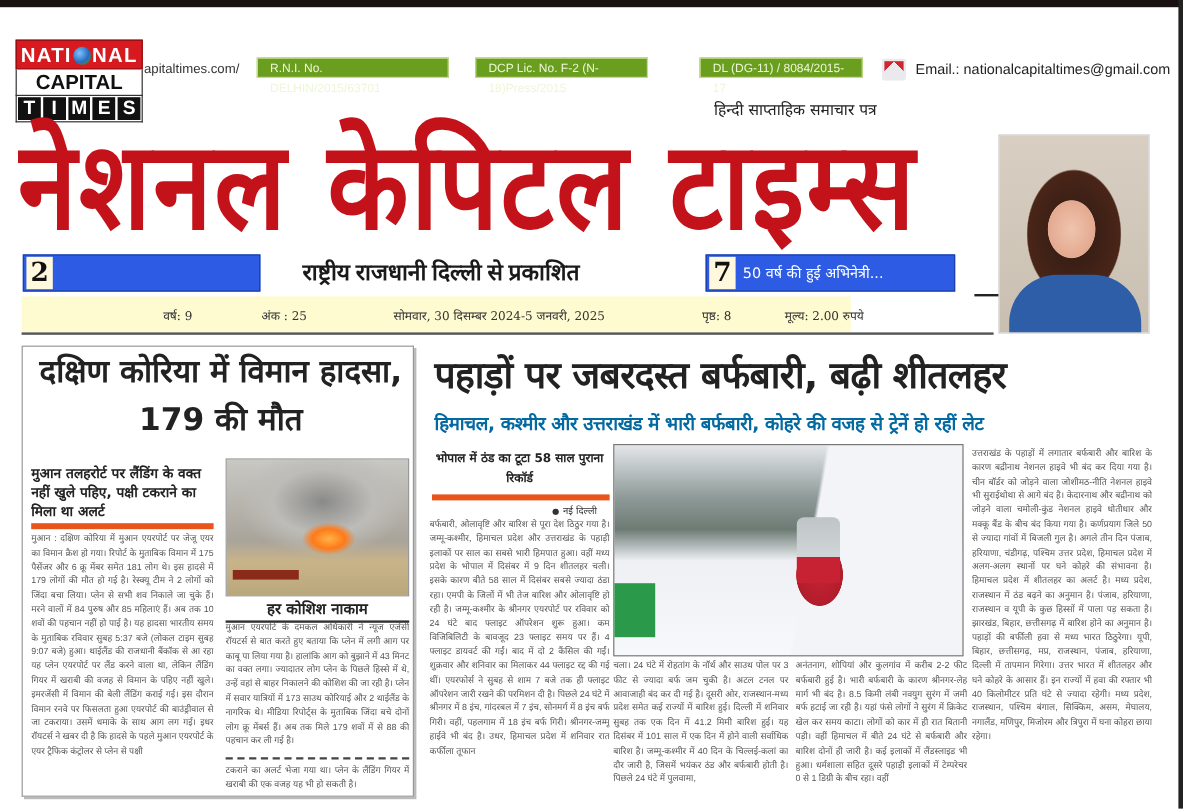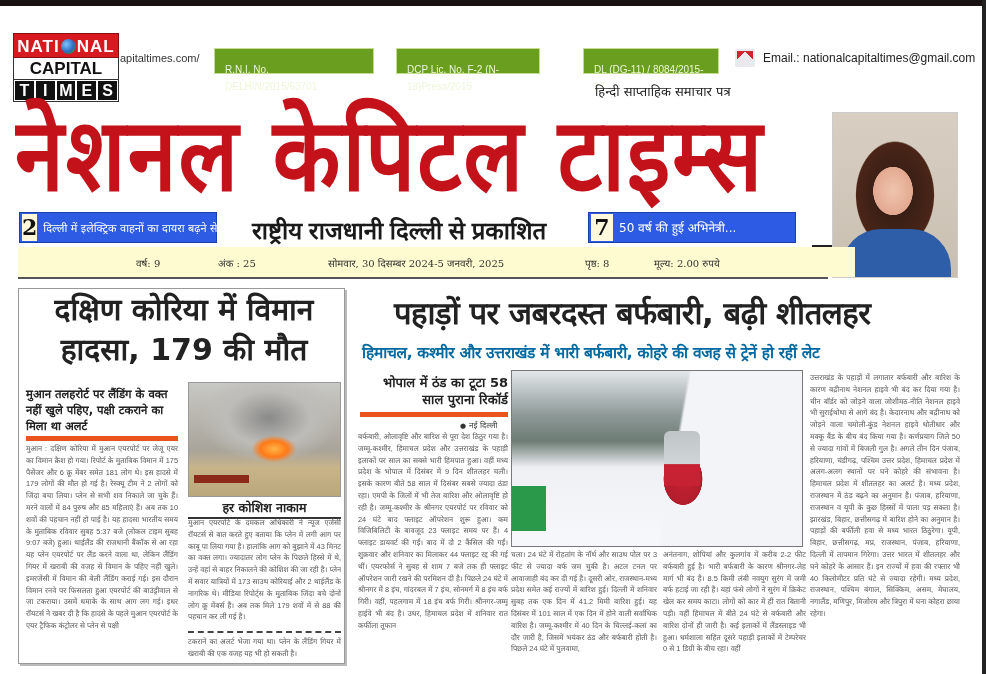--- a/index.html
+++ b/index.html
@@ -12,21 +12,21 @@
   
   .logo { position: absolute; left: 13px; top: 33px; width: 107px; width: 106px; }
   .logo .l1 { height: 25px; background: #d71920; color: #fff; font-family: "Liberation Sans", sans-serif; font-weight: bold; font-size: 17px; letter-spacing: 1px; text-align: center; line-height: 25px; border: 1px solid #8b0d10; }
   .logo .l1 .globe { display: inline-block; width: 15px; height: 15px; border-radius: 50%; background: radial-gradient(circle at 35% 35%, #7fc3ff, #2a6cc0 55%, #3c8a3c 80%); vertical-align: -2px; margin: 0 1px; }
   .logo .l2 { height: 22px; background: #fff; color: #111; font-family: "Liberation Sans", sans-serif; font-weight: bold; font-size: 17px; text-align: center; line-height: 22px; border: 1px solid #333; border-top: none; }
   .logo .l3 { display: flex; height: 22px; border: 1px solid #333; border-top: none; background: #fff; }
   .logo .l3 span { flex: 1; background: #111; color: #fff; font-family: "Liberation Sans", sans-serif; font-weight: bold; font-size: 16px; text-align: center; line-height: 20px; margin: 1px 1px; }
 
   .site-url { position: absolute; left: 120px; top: 52px; font-family: "Liberation Sans", sans-serif; font-size: 11px; color: #333; }
 
-  .reg-badge { position: absolute; top: 48px; height: 17px; background: #6a9e1f; color: #eef6d8; font-family: "Liberation Sans", sans-serif; font-size: 10px; line-height: 17px; padding: 12px 10px; border: 1px solid #c5dc8c; }
+  .reg-badge { position: absolute; top: 48px; height: 17px; background: #6a9e1f; color: #eef6d8; font-family: "Liberation Sans", sans-serif; font-size: 10px; line-height: 17px; padding: 0 10px; border: 1px solid #c5dc8c; }
   .reg-1 { left: 214px; width: 160px; }
   .reg-2 { left: 396px; width: 144px; }
   .reg-3 { left: 583px; width: 136px; }
 
   .mail-icon { position: absolute; left: 735px; top: 49px; width: 20px; height: 18px; background: #e9e9ee; border-radius: 2px; }
   .mail-icon::before { content: ""; position: absolute; left: 2px; top: 2px; width: 16px; height: 9px; background: linear-gradient(135deg, #d0262f 50%, transparent 50%) left/8px 9px no-repeat, linear-gradient(225deg, #d0262f 50%, transparent 50%) right/8px 9px no-repeat; }
   .email { position: absolute; left: 763px; top: 51px; font-family: "Liberation Sans", sans-serif; font-size: 12px; color: #222; }
 
   .weekly { position: absolute; left: 595px; top: 82px; font-family: "DejaVu Serif", serif; font-weight: normal; font-size: 13px; color: #222; }
 
@@ -40,46 +40,46 @@
   .photo::after { content: ""; position: absolute; left: 8px; bottom: 0; width: 110px; height: 48px; background: #2e5ea8; border-radius: 40px 40px 0 0; }
   .photo-rule { position: absolute; left: 812px; top: 245px; width: 20px; height: 2px; background: #222; }
 
   .teaser { position: absolute; top: 212px; height: 31px; background: #2d5be3; border: 1px solid #1b3fa8; display: flex; align-items: center; }
   .teaser .num { width: 22px; height: 27px; margin-left: 2px; background: #fff8dc; color: #111; font-family: "DejaVu Serif", serif; font-weight: bold; font-size: 22px; text-align: center; line-height: 27px; }
   .teaser .txt { color: #fff; font-size: 11px; margin-left: 6px; white-space: nowrap; }
   .teaser-1 { left: 19px; width: 198px; }
   .teaser-2 { left: 588px; width: 208px; }
   .teaser-2 .txt { font-size: 12px; }
 
-  .tagline { position: absolute; left: 252px; top: 213px; font-family: Liberation Sans, sans-serif; font-weight: bold; font-size: 24px; color: #1a1a1a; }
+  .tagline { position: absolute; left: 252px; top: 213px; font-family: Liberation Serif, serif; font-weight: bold; font-size: 19px; color: #1a1a1a; }
 
-  .infobar { position: absolute; left: 18px; top: 247px; width: 837px; height: 30px; background: #fffbd0; font-family: "DejaVu Serif", serif; font-size: 10px; color: #333; }
+  .infobar { position: absolute; left: 18px; top: 247px; width: 691px; height: 30px; background: #fffbd0; font-family: "DejaVu Serif", serif; font-size: 10px; color: #333; }
   .infobar span { position: absolute; top: 9px; white-space: nowrap; }
   .infobar-rule { position: absolute; left: 18px; top: 277px; width: 810px; height: 2px; background: #555; }
 
   
   .left-box { position: absolute; left: 18px; top: 288px; width: 327px; height: 376px; border: 1px solid #999; box-shadow: 2px 2px 0 #bbb; }
-  .left-head { position: absolute; left: 28px; top: 290px; width: 312px; font-size: 30px; line-height: 40px; color: #222; text-align: center; }
+  .left-head { position: absolute; left: 28px; top: 290px; width: 312px; font-size: 26px; line-height: 40px; color: #222; text-align: center; }
   .left-sub { position: absolute; left: 26px; top: 386px; width: 152px; font-weight: bold; font-size: 11.5px; line-height: 16px; color: #222; }
   .orange-bar { position: absolute; height: 5px; background: #e8541b; }
   .fire-img { position: absolute; left: 188px; top: 382px; width: 153px; height: 115px;
     background:
       radial-gradient(ellipse 30px 18px at 85px 66px, #ffb347 0%, #ff7a18 45%, rgba(255,90,20,0) 75%),
       radial-gradient(ellipse 70px 45px at 80px 35px, #8a8a88 0%, #bdbcb8 60%, rgba(200,200,200,0) 100%),
       linear-gradient(180deg, #c8c8c4 0%, #a9a49a 60%, #c9b48a 75%, #b9a87c 100%);
     border: 1px solid #999; }
   .fire-img::after { content: ""; position: absolute; left: 5px; top: 92px; width: 55px; height: 8px; background: #8b2a18; }
   .subhead2 { position: absolute; left: 188px; top: 499px; width: 153px; text-align: center; font-weight: bold; font-size: 12.5px; color: #222; border-bottom: 2px solid #333; padding-bottom: 1px; }
   .body-text { position: absolute; font-family: Liberation Sans, sans-serif; font-size: 7.4px; line-height: 11.8px; color: #555; text-align: justify; overflow: hidden; }
   .dash-rule { position: absolute; left: 188px; top: 631px; width: 153px; height: 2px; border-top: 2px dashed #444; }
 
   
-  .main-head { position: absolute; left: 362px; top: 293px; font-weight: bold; font-size: 31px; line-height: 40px; color: #222; white-space: nowrap; letter-spacing: -0.5px; margin-left: 32px; }
+  .main-head { position: absolute; left: 362px; top: 293px; font-weight: bold; font-size: 31px; line-height: 40px; color: #222; white-space: nowrap; letter-spacing: -0.5px; }
   .main-sub { position: absolute; left: 362px; top: 341px; font-weight: bold; font-size: 15.5px; color: #0369a1; white-space: nowrap; letter-spacing: -0.3px; }
-  .side-head { position: absolute; left: 358px; top: 374px; width: 150px; text-align: right; font-weight: bold; font-size: 13px; line-height: 17px; color: #222; }
+  .side-head { position: absolute; left: 358px; top: 374px; width: 150px; text-align: center; font-weight: bold; font-size: 10px; line-height: 17px; color: #222; }
   .dateline { position: absolute; left: 460px; top: 419px; font-size: 8px; color: #333; }
   .dateline::before { content: "●"; margin-right: 3px; font-size: 7px; }
   .train-img { position: absolute; left: 511px; top: 370px; width: 292px; height: 177px; border: 1px solid #777;
     background:
       radial-gradient(ellipse 24px 32px at 171px 108px, #c62233 0%, #b11d2c 80%, transparent 82%),
       linear-gradient(100deg, transparent 55%, #f3f4f8 56%),
       linear-gradient(180deg, #e3e6ea 0%, #8e9a98 25%, #6d7b74 40%, #eef0f4 55%, #f7f8fb 100%); }
   .train-img::before { content: ""; position: absolute; left: 0; top: 115px; width: 34px; height: 45px; background: #2a9a4a; }
   .train-img::after { content: ""; position: absolute; left: 152px; top: 60px; width: 36px; height: 55px; background: linear-gradient(180deg, #bfc4c6 0%, #d0d5d7 60%, #c62233 61%); border-radius: 6px 6px 2px 2px; }
 </style>
@@ -112,21 +112,20 @@
 
 <div class="weekly">हिन्दी साप्ताहिक समाचार पत्र</div>
 
 <div class="masthead">नेशनल केपिटल टाइम्स</div>
 
 <div class="photo"></div>
 <div class="photo-rule"></div>
 
 <div class="teaser teaser-1">
   <div class="num">2</div>
-  <div class="txt">दिल्ली में इलेक्ट्रिक वाहनों का दायरा बढ़ने से...</div>
 </div>
 
 <div class="tagline">राष्ट्रीय राजधानी दिल्ली से प्रकाशित</div>
 
 <div class="teaser teaser-2">
   <div class="num">7</div>
   <div class="txt">50 वर्ष की हुई अभिनेत्री...</div>
 </div>
 
 <div class="infobar">

